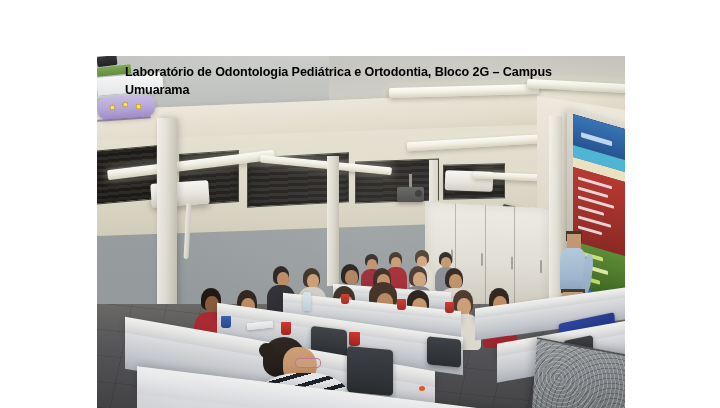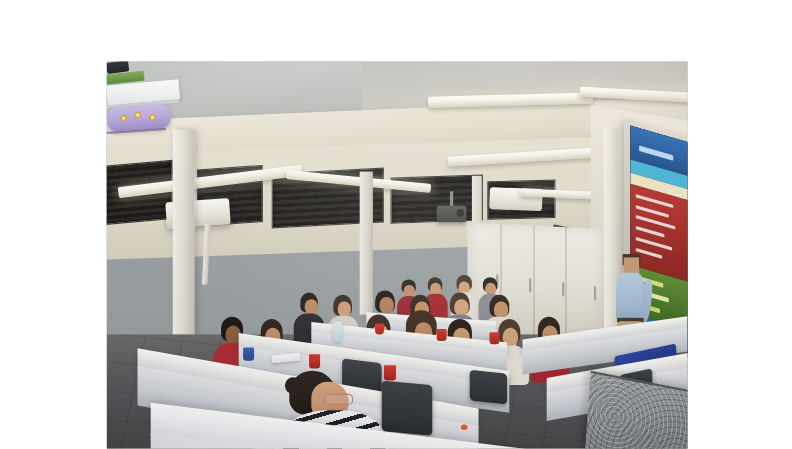--- a/index.html
+++ b/index.html
@@ -682,14 +682,15 @@
     </div>
     <div class="pc-zip"></div>
     <div class="cup" style="left:322px;top:330px;width:6px;height:5px;border-radius:50%;background:#e8622c"></div>
 
     <div class="layer granite"></div>
 
     <div class="grade"></div>
     <div class="blurlayer"></div>
   </div>
 
+  <div id="caption">Laboratório de Odontologia Pediátrica e Ortodontia, Bloco 2G – Campus Umuarama</div>
 
 </div>
 
 </body></html>

